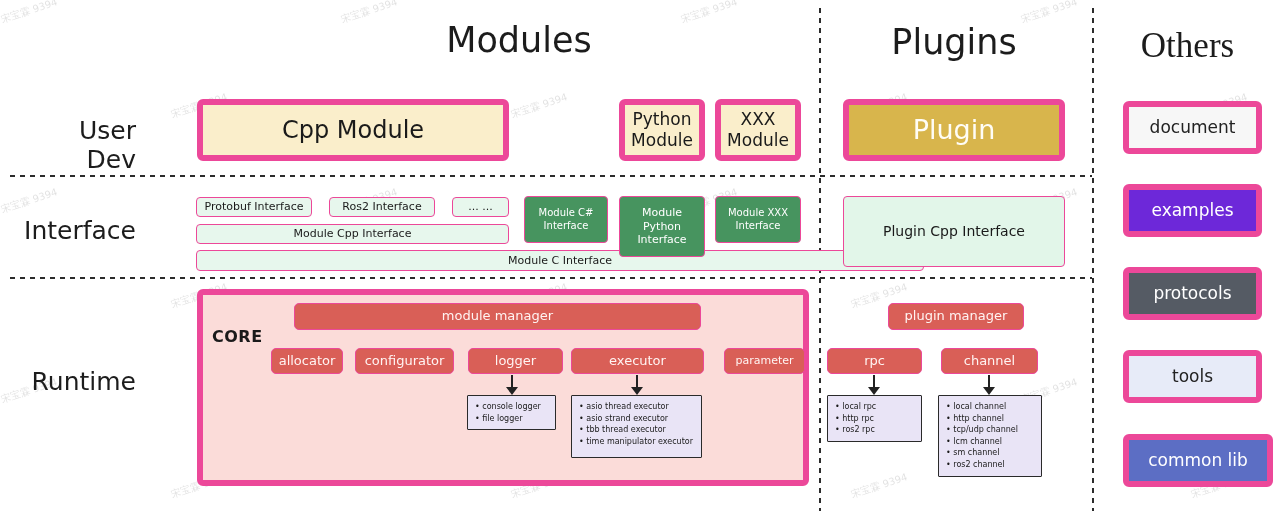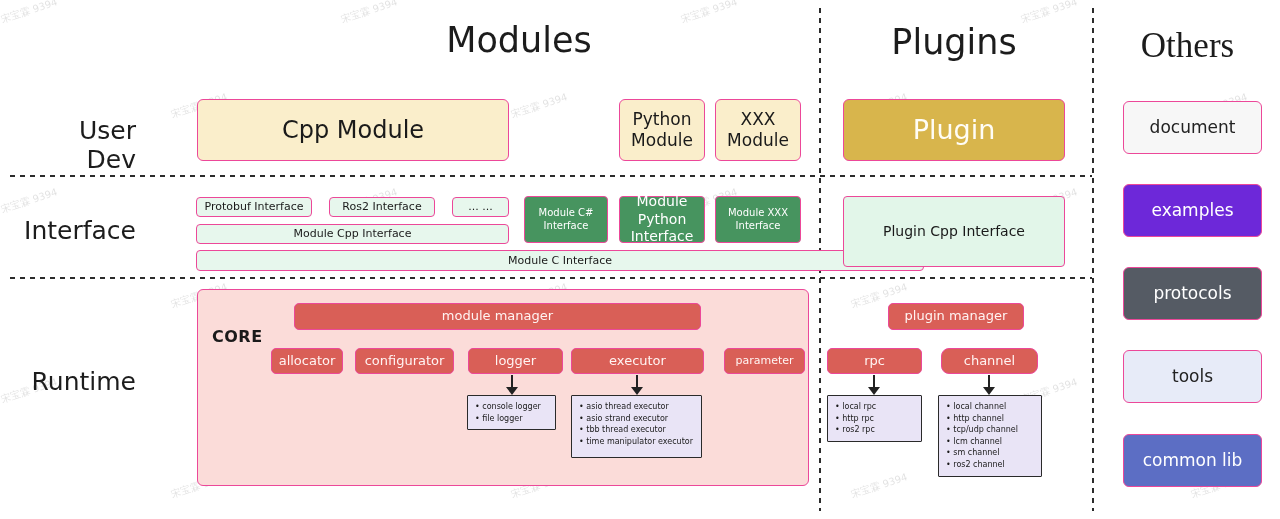--- a/index.html
+++ b/index.html
@@ -10,21 +10,21 @@
 
   .hdr { position: absolute; font-size: 35px; text-align: center; color: #1c1c1c; }
   .rowlabel { position: absolute; font-size: 25px; text-align: right; color: #1c1c1c; }
 
   .vline { position: absolute; width: 2px;
            background: repeating-linear-gradient(to bottom, #2b2b2b 0 5px, transparent 5px 10px); }
   .hline { position: absolute; height: 2px;
            background: repeating-linear-gradient(to right, #2b2b2b 0 5px, transparent 5px 10px); }
 
   .box { position: absolute; display: flex; align-items: center; justify-content: center;
-         text-align: center; border: 1px solid #ec4899; border-radius: 6px; line-height: 1.25; }
+         text-align: center; border: 6px solid #ec4899; border-radius: 6px; line-height: 1.25; }
 
   .cream  { background: #faeecb; }
   .gold   { background: #d8b54c; color: #fffdf6; }
   .lgreen { background: #e7f7ed; border-width: 1.5px; border-radius: 4px; }
   .dgreen { background: #47945f; color: #ffffff; border-width: 1.5px; border-radius: 4px; }
   .red    { background: #d95f57; color: #fff4f2; border-width: 1.5px; border-radius: 5px; }
   .pinkbg { background: #fbdcd9; }
   .lav    { position: absolute; background: #e9e4f6; border: 1.2px solid #2a2a2a; border-radius: 1px;
             font-size: 8px; line-height: 1.45; padding: 5px 7px; text-align: left; }
 
@@ -86,38 +86,38 @@
   <div class="box cream" style="left:715px; top:99px; width:86px; height:62px; font-size:17px; padding:0 8px;">XXX Module</div>
   <div class="box gold" style="left:843px; top:99px; width:222px; height:62px; font-size:27px;">Plugin</div>
 
   <div class="box lgreen" style="left:196px; top:197px; width:116px; height:20px; font-size:11px;">Protobuf Interface</div>
   <div class="box lgreen" style="left:329px; top:197px; width:106px; height:20px; font-size:11px;">Ros2 Interface</div>
   <div class="box lgreen" style="left:452px; top:197px; width:57px; height:20px; font-size:11px;">... ...</div>
   <div class="box lgreen" style="left:196px; top:224px; width:313px; height:20px; font-size:11px;">Module Cpp Interface</div>
   <div class="box lgreen" style="left:196px; top:250px; width:728px; height:21px; font-size:11px;">Module C Interface</div>
 
   <div class="box dgreen" style="left:524px; top:196px; width:84px; height:47px; font-size:10px; padding:0 6px;">Module C# Interface</div>
-  <div class="box dgreen" style="left:619px; top:196px; width:86px; height:47px; font-size:14px; padding:8px 6px;">Module Python Interface</div>
+  <div class="box dgreen" style="left:619px; top:196px; width:86px; height:61px; font-size:11px; padding:8px 6px;">Module Python Interface</div>
   <div class="box dgreen" style="left:715px; top:196px; width:86px; height:47px; font-size:10px; padding:0 6px;">Module XXX Interface</div>
 
   <div class="box lgreen" style="left:843px; top:196px; width:222px; height:71px; font-size:14px; background:#e2f6e9;">Plugin Cpp Interface</div>
 
   <div class="box pinkbg" style="left:197px; top:289px; width:612px; height:197px;"></div>
   <div class="core-label" style="left:212px; top:327px;">CORE</div>
 
   <div class="box red" style="left:294px; top:303px; width:407px; height:27px; font-size:13px;">module manager</div>
   <div class="box red" style="left:888px; top:303px; width:136px; height:27px; font-size:13px;">plugin manager</div>
 
   <div class="box red" style="left:271px; top:348px; width:72px;  height:26px; font-size:13px;">allocator</div>
   <div class="box red" style="left:355px; top:348px; width:99px;  height:26px; font-size:13px;">configurator</div>
   <div class="box red" style="left:468px; top:348px; width:95px;  height:26px; font-size:13px;">logger</div>
   <div class="box red" style="left:571px; top:348px; width:133px; height:26px; font-size:13px;">executor</div>
   <div class="box red" style="left:724px; top:348px; width:81px;  height:26px; font-size:11px;">parameter</div>
   <div class="box red" style="left:827px; top:348px; width:95px;  height:26px; font-size:13px;">rpc</div>
-  <div class="box red" style="left:941px; top:348px; width:97px;  height:26px; font-size:13px;border-radius:8px;">channel</div>
+  <div class="box red" style="left:941px; top:348px; width:97px;  height:26px; font-size:13px;">channel</div>
 
   <div class="arrow" style="left:506px; top:375px; height:20px;">
       <div class="shaft" style="height:13px;"></div>
       <div class="head" style="top:12px;"></div>
     </div>
   <div class="arrow" style="left:631px; top:375px; height:20px;">
       <div class="shaft" style="height:13px;"></div>
       <div class="head" style="top:12px;"></div>
     </div>
   <div class="arrow" style="left:868px; top:375px; height:20px;">
@@ -150,15 +150,15 @@
       <div>• tcp/udp channel</div>
       <div>• lcm channel</div>
       <div>• sm channel</div>
       <div>• ros2 channel</div>
     </div>
 
   <div class="box" style="left:1123px; top:101px; width:139px; height:53px; font-size:17px; background:#f7f7f7; color:#222;">document</div>
   <div class="box" style="left:1123px; top:184px; width:139px; height:53px; font-size:17px; background:#6d28d9; color:#fff;">examples</div>
   <div class="box" style="left:1123px; top:267px; width:139px; height:53px; font-size:17px; background:#555b64; color:#fff;">protocols</div>
   <div class="box" style="left:1123px; top:350px; width:139px; height:53px; font-size:17px; background:#e7ebf8; color:#222;">tools</div>
-  <div class="box" style="left:1123px; top:434px; width:139px; height:53px; font-size:17px; background:#5c6ec4; color:#fff;">common lib</div>
+  <div class="box" style="left:1123px; top:434px; width:150px; height:53px; font-size:17px; background:#5c6ec4; color:#fff;">common lib</div>
 
 </div>
 
 </body></html>

